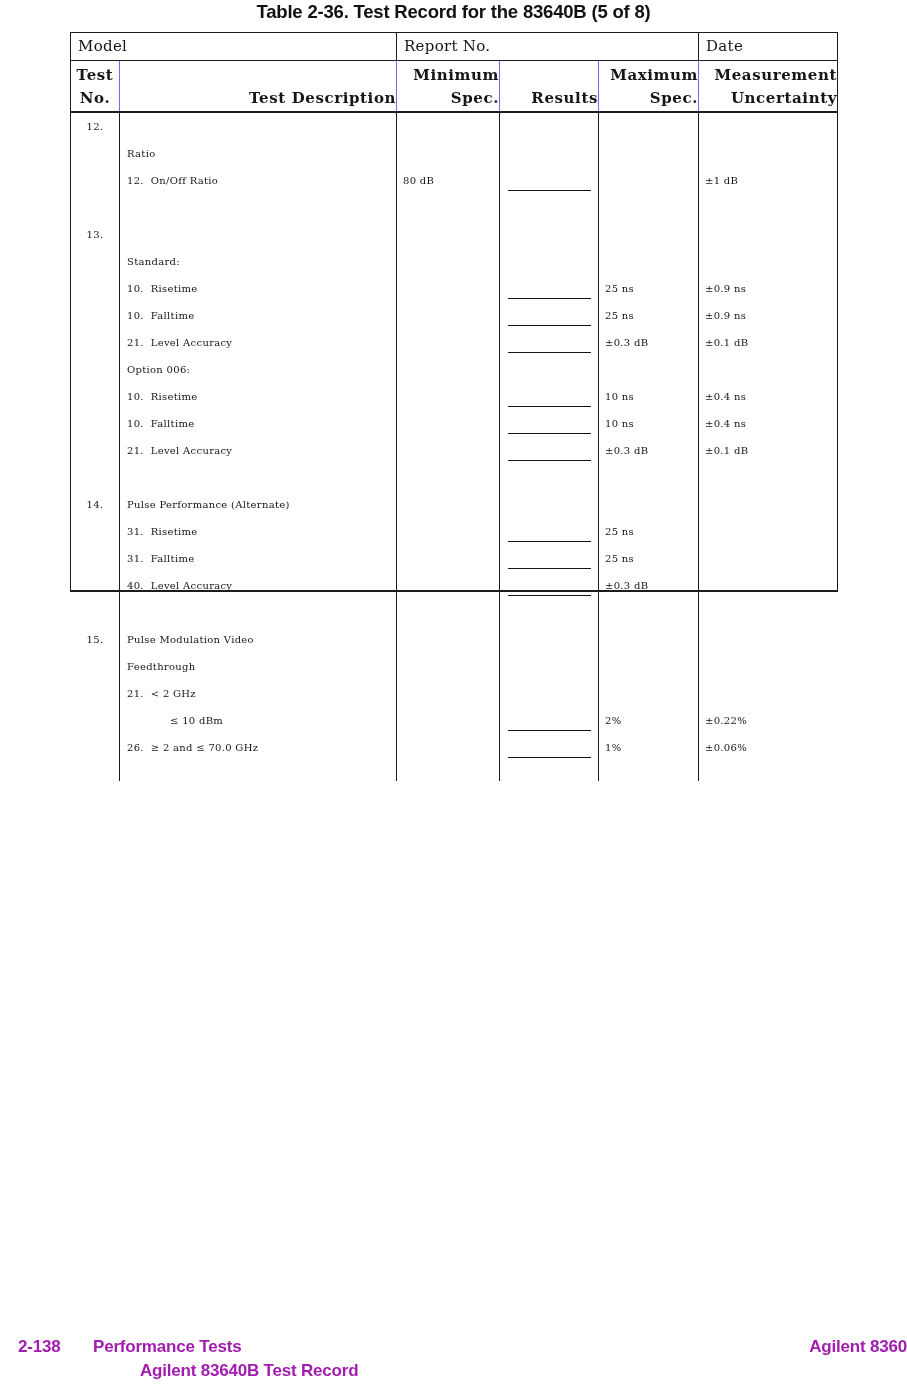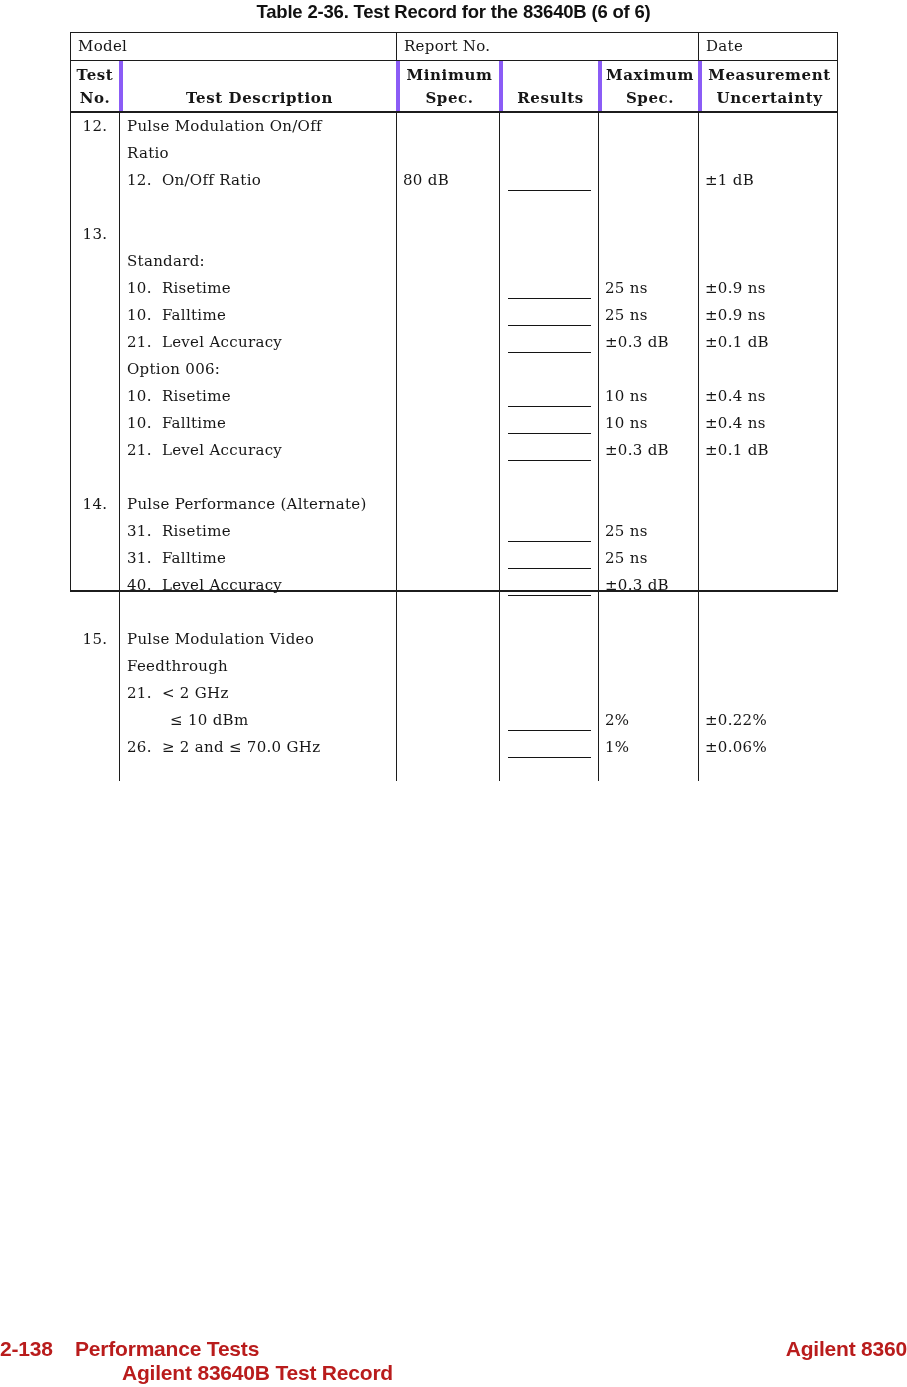--- a/index.html
+++ b/index.html
@@ -33,24 +33,24 @@
     display:grid;grid-template-columns:48px 277px 103px 99px 100px 139px;
     height:50px;border-bottom:2px solid #1c1c1c;
     font-weight:700;font-size:15px;letter-spacing:0.6px;
   }
   .head-row .hcell{
     text-align:center;box-sizing:border-box;
     display:flex;flex-direction:column;justify-content:flex-start;
     padding-top:3px;
   }
   .head-row .hcell span{display:block;line-height:23px;min-height:23px;}
-  .head-row .hcell.bl{border-left:4px solid #8b5cf6;}
+  .head-row .hcell.bl{border-left:1px solid #8b5cf6;align-items:flex-end;}
   .tbody{
     position:relative;height:668px;overflow:hidden;
-    font-size:15px;letter-spacing:0.3px;
+    font-size:10px;letter-spacing:0.3px;
   }
   .vline{position:absolute;top:0;bottom:0;width:1px;background:#1c1c1c;}
   .vl1{left:48px;}.vl2{left:325px;}.vl3{left:428px;}.vl4{left:527px;}.vl5{left:627px;}
   .brow{
     display:grid;grid-template-columns:48px 277px 103px 99px 100px 139px;
     height:27px;line-height:27px;
   }
   .brow.spacer{height:27px;}
   .c-no{text-align:center;white-space:pre;}
   .c-desc{padding-left:8px;white-space:pre;box-sizing:border-box;}
@@ -59,32 +59,33 @@
   .c-res{position:relative;}
   .blank-line{
     position:absolute;left:9px;bottom:3px;width:83px;height:0;
     border-bottom:1.7px solid #141414;
   }
   
   .footer{position:absolute;left:0;top:0;width:907px;height:1387px;pointer-events:none;}
   .ft{
     position:absolute;
     font-family:"Liberation Sans", sans-serif;
-    font-weight:700;font-size:21px;letter-spacing:-0.2px;color:#b91c1c;
+    font-weight:700;font-size:17px;letter-spacing:-0.2px;color:#a21caf;
     white-space:pre;
+    padding-left:18px;
   }
   .ft-pagenum{left:0px;top:1337px;}
   .ft-section{left:75px;top:1337px;}
   .ft-subsection{left:75px;top:1361px;margin-left:47px;}
   .ft-right{right:0px;top:1337px;}
 </style>
 </head>
 <body>
 
-<div class="title">Table 2-36. Test Record for the 83640B (6 of 6)</div>
+<div class="title">Table 2-36. Test Record for the 83640B (5 of 8)</div>
 
 <div class="rtable">
   <div class="info-row">
     <div class="icell">Model</div>
     <div class="icell bl">Report No.</div>
     <div class="icell bl">Date</div>
   </div>
 
   <div class="head-row">
     <div class="hcell">
@@ -114,21 +115,20 @@
   </div>
 
   <div class="tbody">
     <div class="vline vl1"></div>
     <div class="vline vl2"></div>
     <div class="vline vl3"></div>
     <div class="vline vl4"></div>
     <div class="vline vl5"></div>
   <div class="brow">
         <div class="c-no">12.</div>
-        <div class="c-desc">Pulse Modulation On/Off</div>
         <div class="c-min"></div>
         <div class="c-res"></div>
         <div class="c-max"></div>
         <div class="c-unc"></div>
       </div>
       <div class="brow">
         <div class="c-no"></div>
         <div class="c-desc">Ratio</div>
         <div class="c-min"></div>
         <div class="c-res"></div>

